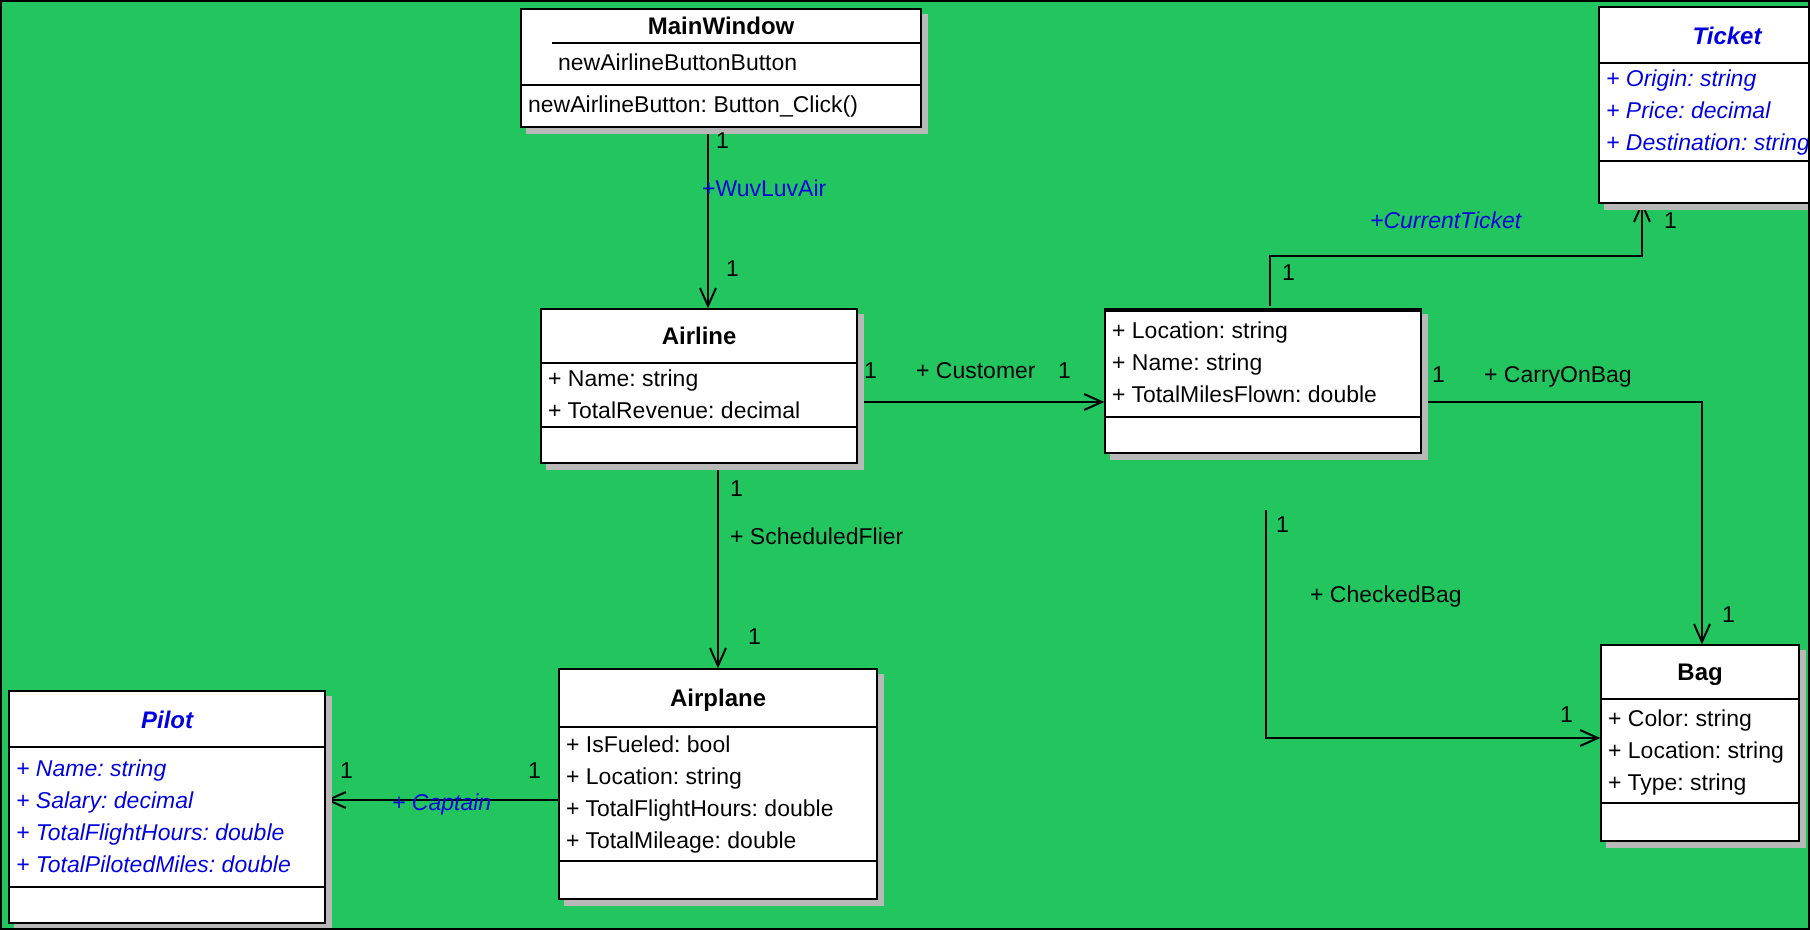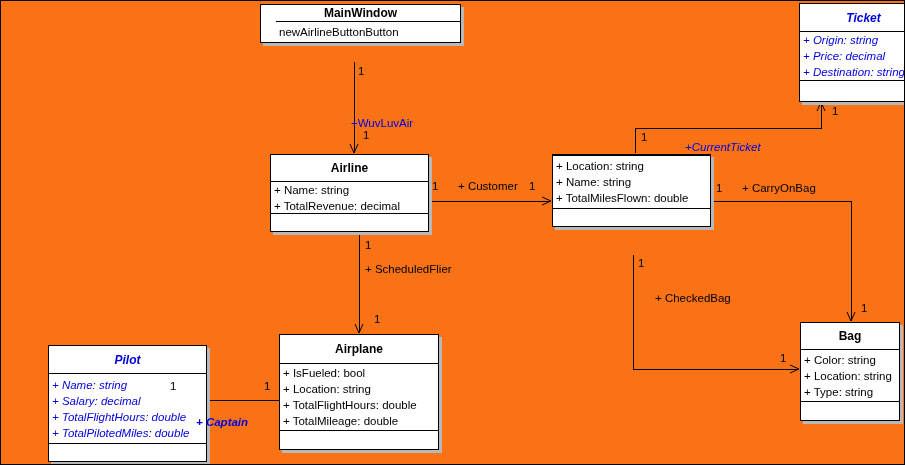--- a/index.html
+++ b/index.html
@@ -1,17 +1,17 @@
 <!DOCTYPE html>
 <html style="--blue: #0000e0; --shadow: #b8b8b8;"><head>
 <meta charset="utf-8">
 <style>
   html,body{margin:0;padding:0;background:#ffffff;}
   #canvas{
-    position:relative;width:905px;height:465px;background:#f97316;
+    position:relative;width:905px;height:465px;background:#22c55e;
     border:1px solid #000;box-sizing:border-box;overflow:hidden;
     font-family:"Liberation Sans","DejaVu Sans",sans-serif;
   }
   #edge-layer{position:absolute;left:0;top:0;width:905px;height:465px;}
   #edge-layer path{stroke:#000;fill:none;stroke-width:1;}
   .uml-class{
     position:absolute;background:#fff;border:1px solid #000;
     box-sizing:content-box;box-shadow:3px 3px 0 var(--shadow,#b8b8b8);
   }
   .uml-title{
@@ -25,22 +25,22 @@
   .uml-line{
     font-size:11.5px;line-height:16px;padding-left:3px;
     white-space:nowrap;color:#000;
   }
   .uml-class.accent .uml-title{color:var(--blue,#0000e0);font-style:italic;}
   .uml-class.accent .uml-line{color:var(--blue,#0000e0);font-style:italic;}
   .edge-label{
     position:absolute;font-size:11.5px;line-height:13px;
     white-space:nowrap;color:#000;background:transparent;
   }
-  .edge-label.blue{color:var(--blue,#0000e0);margin-top:28px;}
-  .edge-label.blue-italic{color:var(--blue,#0000e0);font-style:italic;margin-top:36px;}
+  .edge-label.blue{color:var(--blue,#0000e0);}
+  .edge-label.blue-italic{color:var(--blue,#0000e0);font-style:italic;}
 </style>
 </head>
 <body>
 
 <div id="canvas">
   <svg id="edge-layer" xmlns="http://www.w3.org/2000/svg" width="905" height="465" shape-rendering="crispEdges">
       <g>
         <path d="M 353 61 L 353 152"></path>
         <path d="M 349 143 L 353 152 L 357 143" shape-rendering="auto"></path>
       </g>
@@ -67,20 +67,23 @@
       <g>
         <path d="M 278 399 L 163 399"></path>
         <path d="M 172 395 L 163 399 L 172 403" shape-rendering="auto"></path>
       </g>
     </svg>
 <div class="uml-class" style="left: 259px; top: 3px; width: 199px;">
       <div class="uml-title" style="height: 16px;">MainWindow</div>
       <div class="uml-section" style="height: 21px; margin-left: 15px;">
         <div class="uml-line">newAirlineButtonButton</div>
       </div>
+      <div class="uml-section" style="height: 21px;">
+        <div class="uml-line">newAirlineButton: Button_Click()</div>
+      </div>
     </div>
     <div class="uml-class accent" style="left: 798px; top: 2px; width: 127px;">
       <div class="uml-title" style="height: 27px;">Ticket</div>
       <div class="uml-section" style="height: 49px;">
         <div class="uml-line">+ Origin: string</div>
         <div class="uml-line">+ Price: decimal</div>
         <div class="uml-line">+ Destination: string</div>
       </div>
       <div class="uml-section" style="height: 21px;"></div>
     </div>
@@ -103,21 +106,21 @@
     <div class="uml-class" style="left: 278px; top: 333px; width: 158px;">
       <div class="uml-title" style="height: 28px;">Airplane</div>
       <div class="uml-section" style="height: 67px;">
         <div class="uml-line">+ IsFueled: bool</div>
         <div class="uml-line">+ Location: string</div>
         <div class="uml-line">+ TotalFlightHours: double</div>
         <div class="uml-line">+ TotalMileage: double</div>
       </div>
       <div class="uml-section" style="height: 19px;"></div>
     </div>
-    <div class="uml-class accent" style="left: 3px; top: 344px; width: 157px; margin-left: 44px;">
+    <div class="uml-class accent" style="left: 3px; top: 344px; width: 157px;">
       <div class="uml-title" style="height: 27px;">Pilot</div>
       <div class="uml-section" style="height: 70px;">
         <div class="uml-line">+ Name: string</div>
         <div class="uml-line">+ Salary: decimal</div>
         <div class="uml-line">+ TotalFlightHours: double</div>
         <div class="uml-line">+ TotalPilotedMiles: double</div>
       </div>
       <div class="uml-section" style="height: 18px;"></div>
     </div>
     <div class="uml-class" style="left: 799px; top: 321px; width: 98px;">
@@ -141,15 +144,15 @@
     <span class="edge-label mult" style="left: 715px; top: 181px;">1</span>
     <span class="edge-label " style="left: 741px; top: 181px;">+ CarryOnBag</span>
     <span class="edge-label mult" style="left: 860px; top: 301px;">1</span>
     <span class="edge-label mult" style="left: 637px; top: 256px;">1</span>
     <span class="edge-label " style="left: 634px; top: 291px; padding-left: 20px;">+ CheckedBag</span>
     <span class="edge-label mult" style="left: 779px; top: 351px;">1</span>
     <span class="edge-label mult" style="left: 364px; top: 238px;">1</span>
     <span class="edge-label " style="left: 364px; top: 262px;">+ ScheduledFlier</span>
     <span class="edge-label mult" style="left: 373px; top: 312px;">1</span>
     <span class="edge-label mult" style="left: 169px; top: 379px;">1</span>
-    <span class="edge-label blue-italic" style="left: 195px; top: 379px; font-weight: bold;">+ Captain</span>
+    <span class="edge-label blue-italic" style="left: 195px; top: 395px;">+ Captain</span>
     <span class="edge-label mult" style="left: 263px; top: 379px;">1</span>
   </div>
 
 </body></html>

